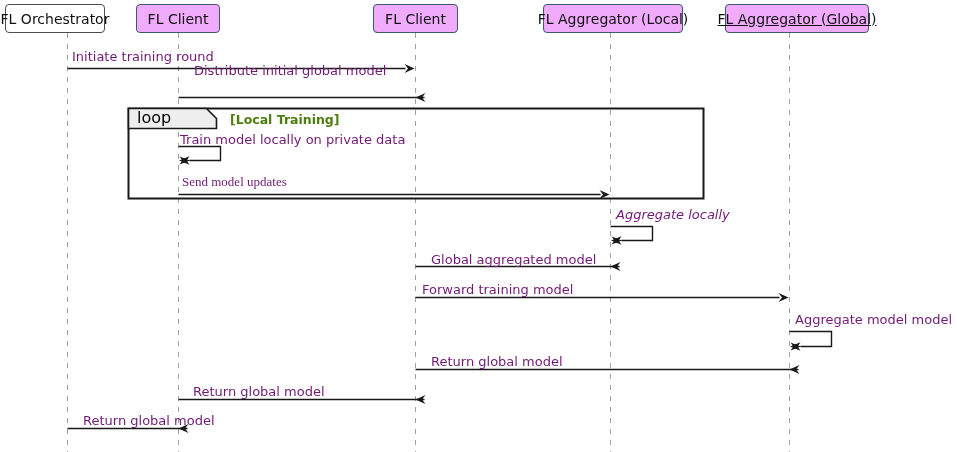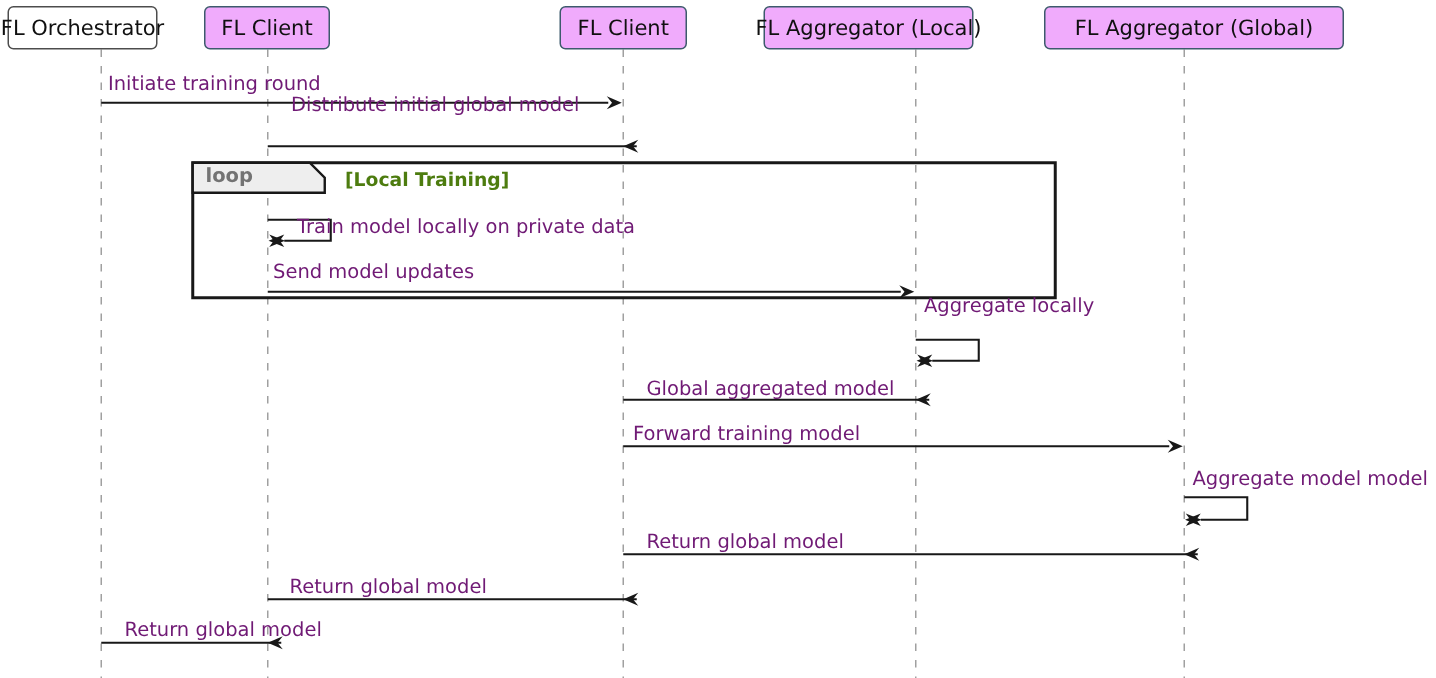--- a/index.html
+++ b/index.html
@@ -57,23 +57,23 @@
   .frag-label {
     position: absolute;
     font-size: 12.5px;
     font-weight: bold;
     color: #4d7c0f;
     white-space: nowrap;
     line-height: 14px;
   }
   .frag-tag {
     position: absolute;
-    font-size: 13px;
-    font-weight: bold;
-    color: #737373;
+    font-size: 16px;
+    font-weight: normal;
+    color: #000000;
     white-space: nowrap;
     line-height: 14px;
   }
 </style>
 </head>
 <body>
 
 <div id="diagram">
 
   <svg id="svg-layer" xmlns="http://www.w3.org/2000/svg" viewBox="0 0 957 452">
@@ -149,35 +149,35 @@
   <div id="participants-layer">
       <div class="participant-box plain" style="left: 5px; top: 4px; width: 100px; text-align: right;">
         <span>FL Orchestrator</span>
       </div>
       <div class="participant-box shaded" style="left: 136px; top: 4px; width: 84px;">
         <span>FL Client</span>
       </div>
       <div class="participant-box shaded" style="left: 373px; top: 4px; width: 85px;">
         <span>FL Client</span>
       </div>
-      <div class="participant-box shaded" style="left: 509px; top: 4px; width: 140px;">
+      <div class="participant-box shaded" style="left: 543px; top: 4px; width: 140px;">
         <span>FL Aggregator (Local)</span>
       </div>
-      <div class="participant-box shaded" style="left: 696px; top: 4px; width: 200px;">
+      <div class="participant-box shaded" style="left: 725px; top: 4px; width: 144px; text-decoration: underline;">
         <span>FL Aggregator (Global)</span>
       </div>
     </div>
   <div id="labels-layer">
       <div class="frag-tag" style="left: 137px; top: 111px;">loop</div>
       <div class="frag-label" style="left: 230px; top: 113px;">[Local Training]</div>
       <div class="msg-label" style="left: 72px; top: 50px;">Initiate training round</div>
       <div class="msg-label" style="left: 194px; top: 64px;">Distribute initial global model</div>
-      <div class="msg-label" style="left: 198px; top: 133px; margin-top: 12px;">Train model locally on private data</div>
-      <div class="msg-label" style="left: 182px; top: 175px;">Send model updates</div>
-      <div class="msg-label" style="left: 616px; top: 198px;">Aggregate locally</div>
+      <div class="msg-label" style="left: 180px; top: 133px;">Train model locally on private data</div>
+      <div class="msg-label" style="left: 182px; top: 175px; font-family: Liberation Serif, serif;">Send model updates</div>
+      <div class="msg-label" style="left: 616px; top: 208px; font-style: italic;">Aggregate locally</div>
       <div class="msg-label" style="left: 431px; top: 253px;">Global aggregated model</div>
       <div class="msg-label" style="left: 422px; top: 283px;">Forward training model</div>
       <div class="msg-label" style="left: 795px; top: 313px;">Aggregate model model</div>
       <div class="msg-label" style="left: 431px; top: 355px;">Return global model</div>
       <div class="msg-label" style="left: 193px; top: 385px;">Return global model</div>
       <div class="msg-label" style="left: 83px; top: 414px;">Return global model</div>
     </div>
 
 </div>
 

